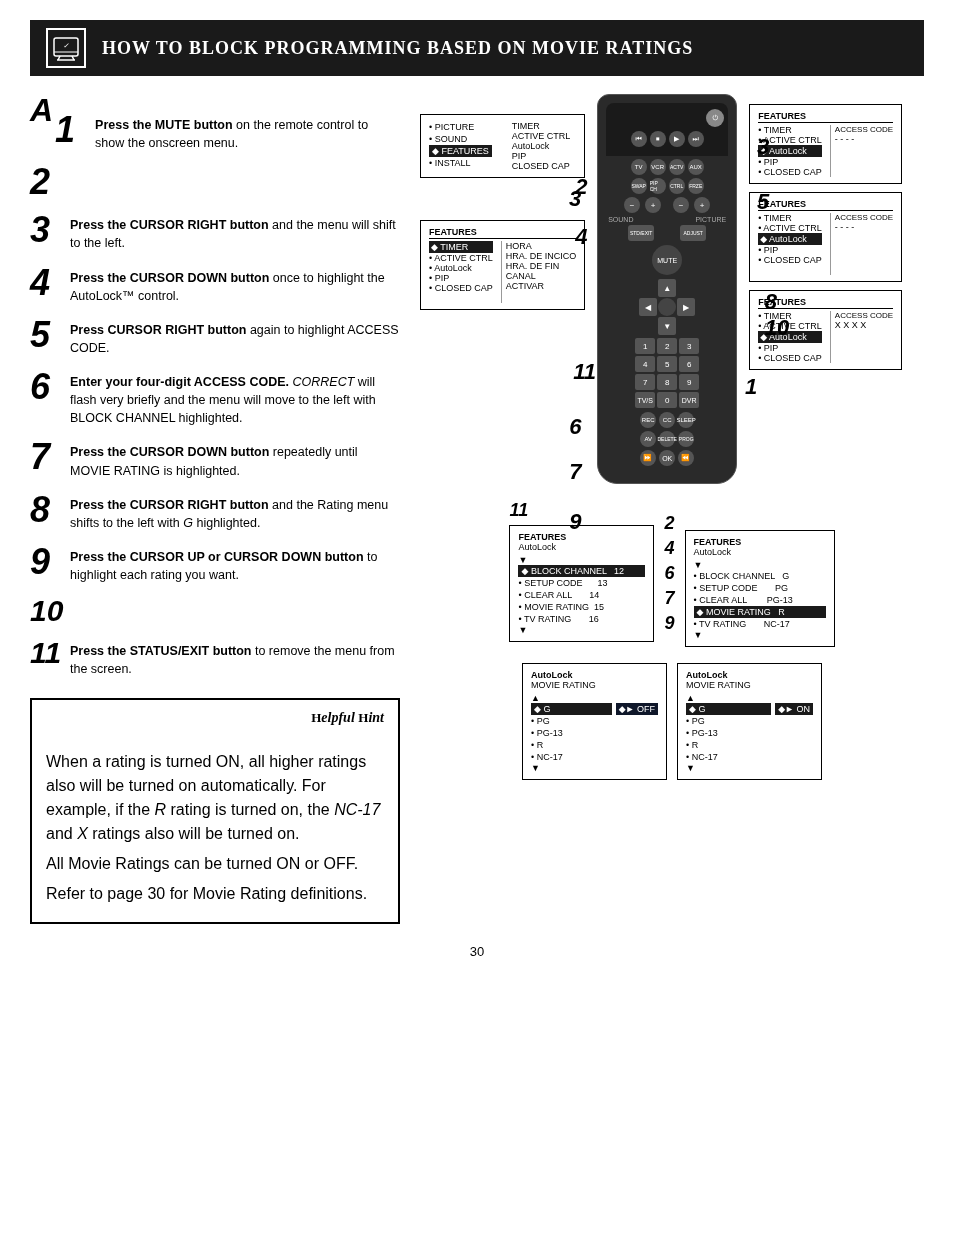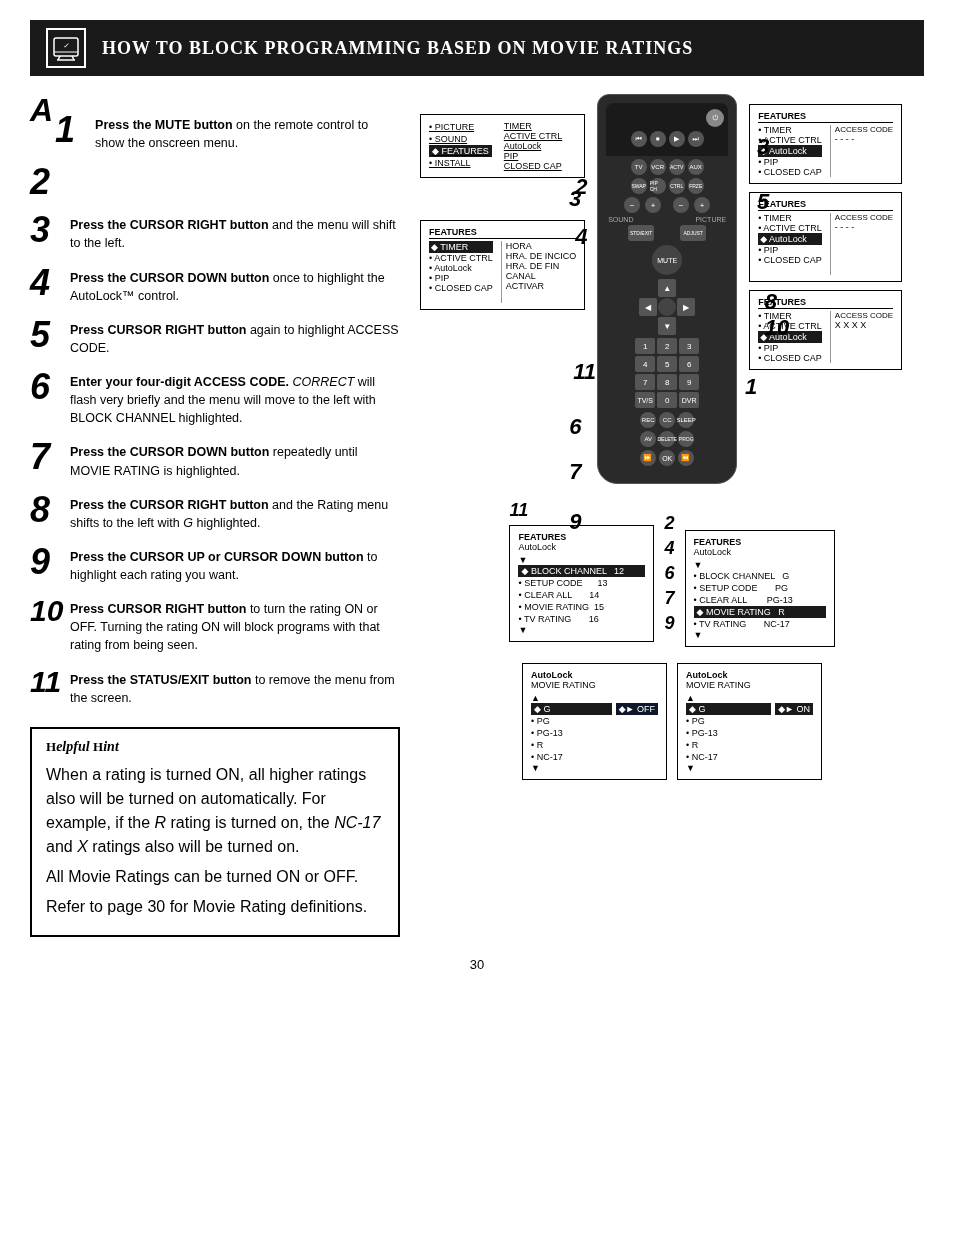--- a/index.html
+++ b/index.html
@@ -96,24 +96,24 @@
       font-style: italic;
     }
 
     
     .hint-box {
       border: 2px solid #000;
       padding: 10px 14px;
       margin-top: 20px;
     }
     .hint-title {
-      text-align: left;
+      text-align: right;
       font-weight: bold;
       font-size: 14px;
-      margin-bottom: 8px;
+      margin-bottom: 24px;
       font-style: italic;
       font-family: Georgia, serif;
     }
     .hint-title span.caps {
       font-style: normal;
       text-transform: uppercase;
       font-size: 13px;
     }
     .hint-text {
       font-size: 16px;
@@ -327,23 +327,20 @@
 
       <li class="step-item">
         <span class="step-number">9</span>
         <div class="step-text">
           <strong>Press the CURSOR UP or CURSOR DOWN button</strong> to highlight each rating you want.
         </div>
       </li>
 
       <li class="step-item">
         <span class="step-number" style="font-size:30px;">10</span>
-        <div class="step-text">
-          <strong>Press CURSOR RIGHT button</strong> to turn the rating ON or OFF. Turning the rating ON will block programs with that rating from being seen.
-        </div>
       </li>
 
       <li class="step-item">
         <span class="step-number" style="font-size:30px;">11</span>
         <div class="step-text">
           <strong>Press the STATUS/EXIT button</strong> to remove the menu from the screen.
         </div>
       </li>
 
     </ol>
@@ -367,21 +364,21 @@
 
   <div class="right-col">
 
     <div class="big-diagram">
 
       <div style="display:flex; gap:12px; width:100%; align-items:flex-start;">
 
         <div style="display:flex; flex-direction:column; gap:8px; padding-top:20px;">
 
           <div class="menu-panel" style="min-width:125px;">
-            <div style="font-size:9px; display:flex; gap:8px;text-decoration:underline;">
+            <div style="font-size:9px; display:flex; gap:16px;">
               <div>
                 <div style="padding:1px 0; font-size:9px;">• PICTURE</div>
                 <div style="padding:1px 0; font-size:9px;">• SOUND</div>
                 <div style="padding:1px 0; font-size:9px; background:#1a1a1a; color:#fff; padding:1px 3px;">◆ FEATURES</div>
                 <div style="padding:1px 0; font-size:9px;">• INSTALL</div>
               </div>
               <div style="margin-left:4px;">
                 <div style="font-size:9px;">TIMER</div>
                 <div style="font-size:9px;">ACTIVE CTRL</div>
                 <div style="font-size:9px;">AutoLock</div>

